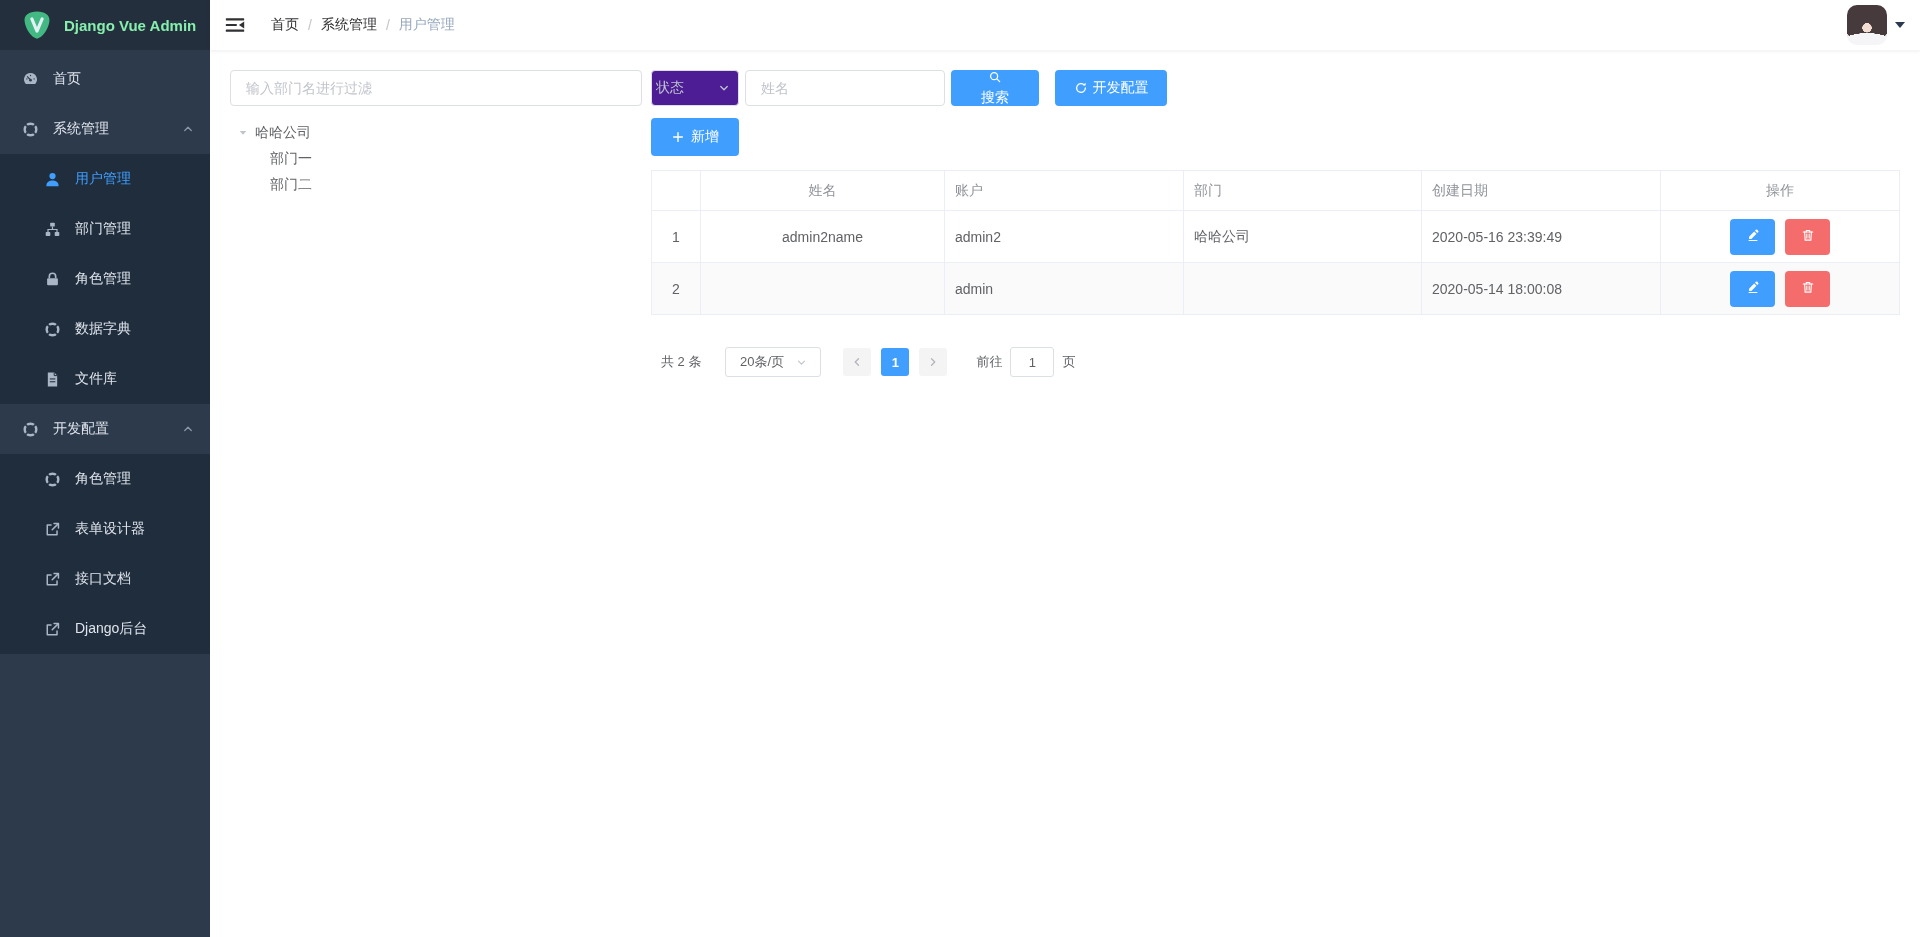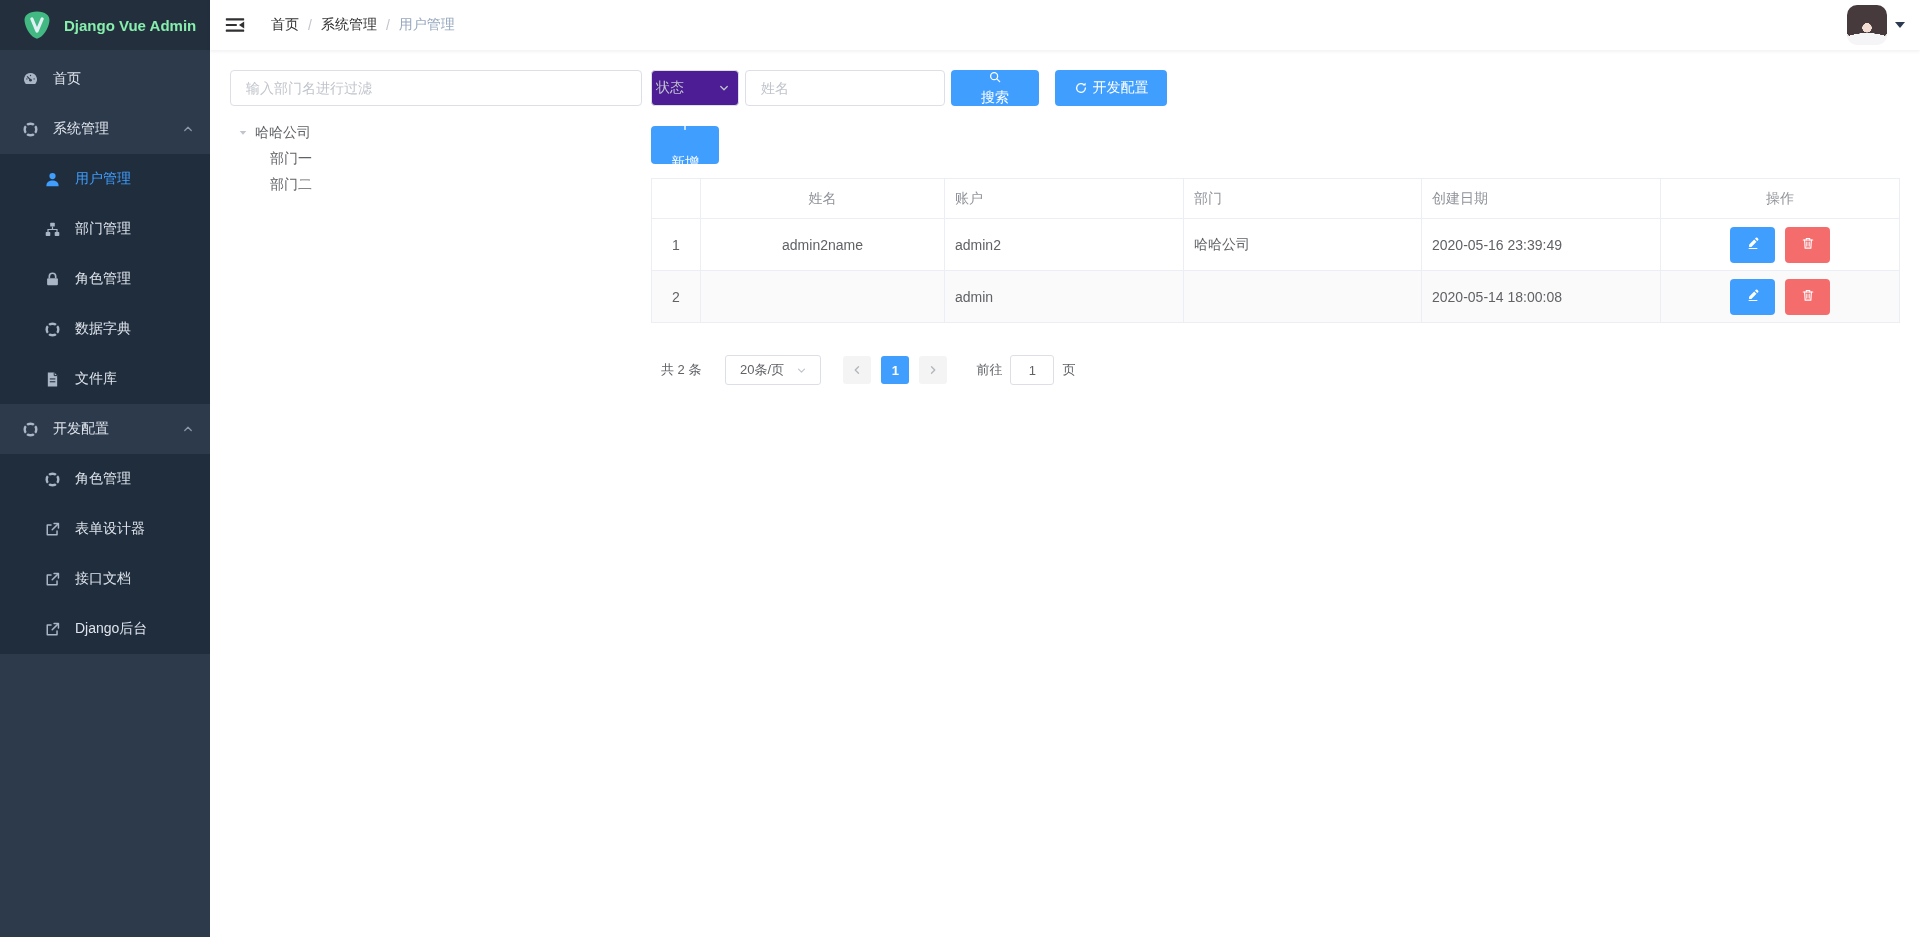--- a/index.html
+++ b/index.html
@@ -65,21 +65,21 @@
 
   
   .body-row { display:flex; align-items:flex-start; }
   .left-panel { width:412px; flex:0 0 412px; margin-right:9px; padding-top:2px; }
   .tree-row { height:26px; display:flex; align-items:center; font-size:14px; color:#606266; cursor:pointer; }
   .tree-root { padding-left:8px; }
   .tree-caret { color:#c0c4cc; display:inline-flex; margin-right:7px; }
   .tree-child { padding-left:40px; }
   .right-panel { flex:1; min-width:0; }
 
-  .btn-add { height:38px; padding:0 20px; gap:22px; margin-bottom:14px;flex-direction:column; }
+  .btn-add { height:38px; padding:0 20px; gap:6px; margin-bottom:14px; }
 
   
   table.data-table { width:100%; border-collapse:collapse; table-layout:fixed; }
   .data-table th, .data-table td { border:1px solid #ebeef5; font-size:14px; }
   .data-table th { height:40px; color:#909399; font-weight:500; background:#fff; }
   .data-table td { height:52px; color:#606266; }
   .al-left { text-align:left; padding-left:10px; }
   .al-center { text-align:center; }
   .data-table tr.striped td { background:#fafafa; }
   .op-btn { width:45px; height:36px; border:none; border-radius:4px; color:#fff; cursor:pointer;

